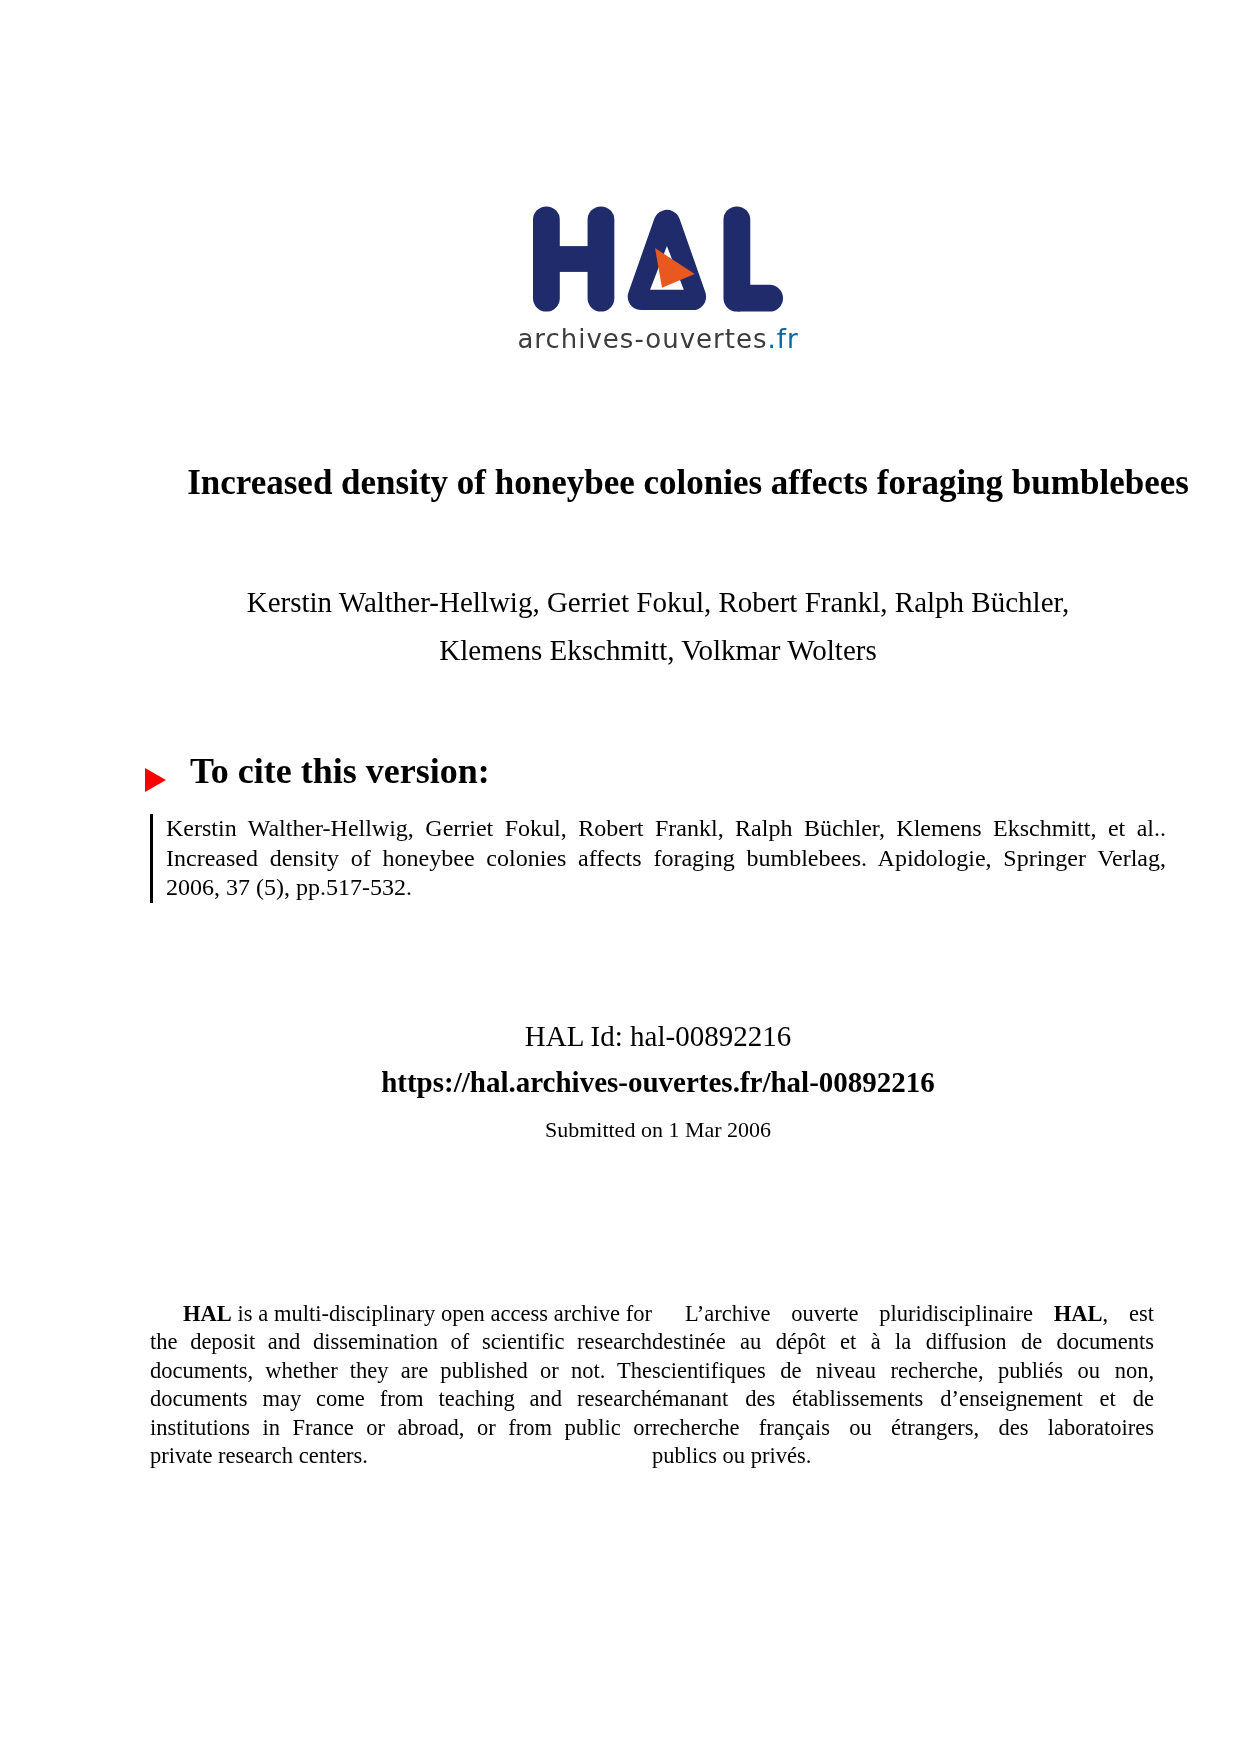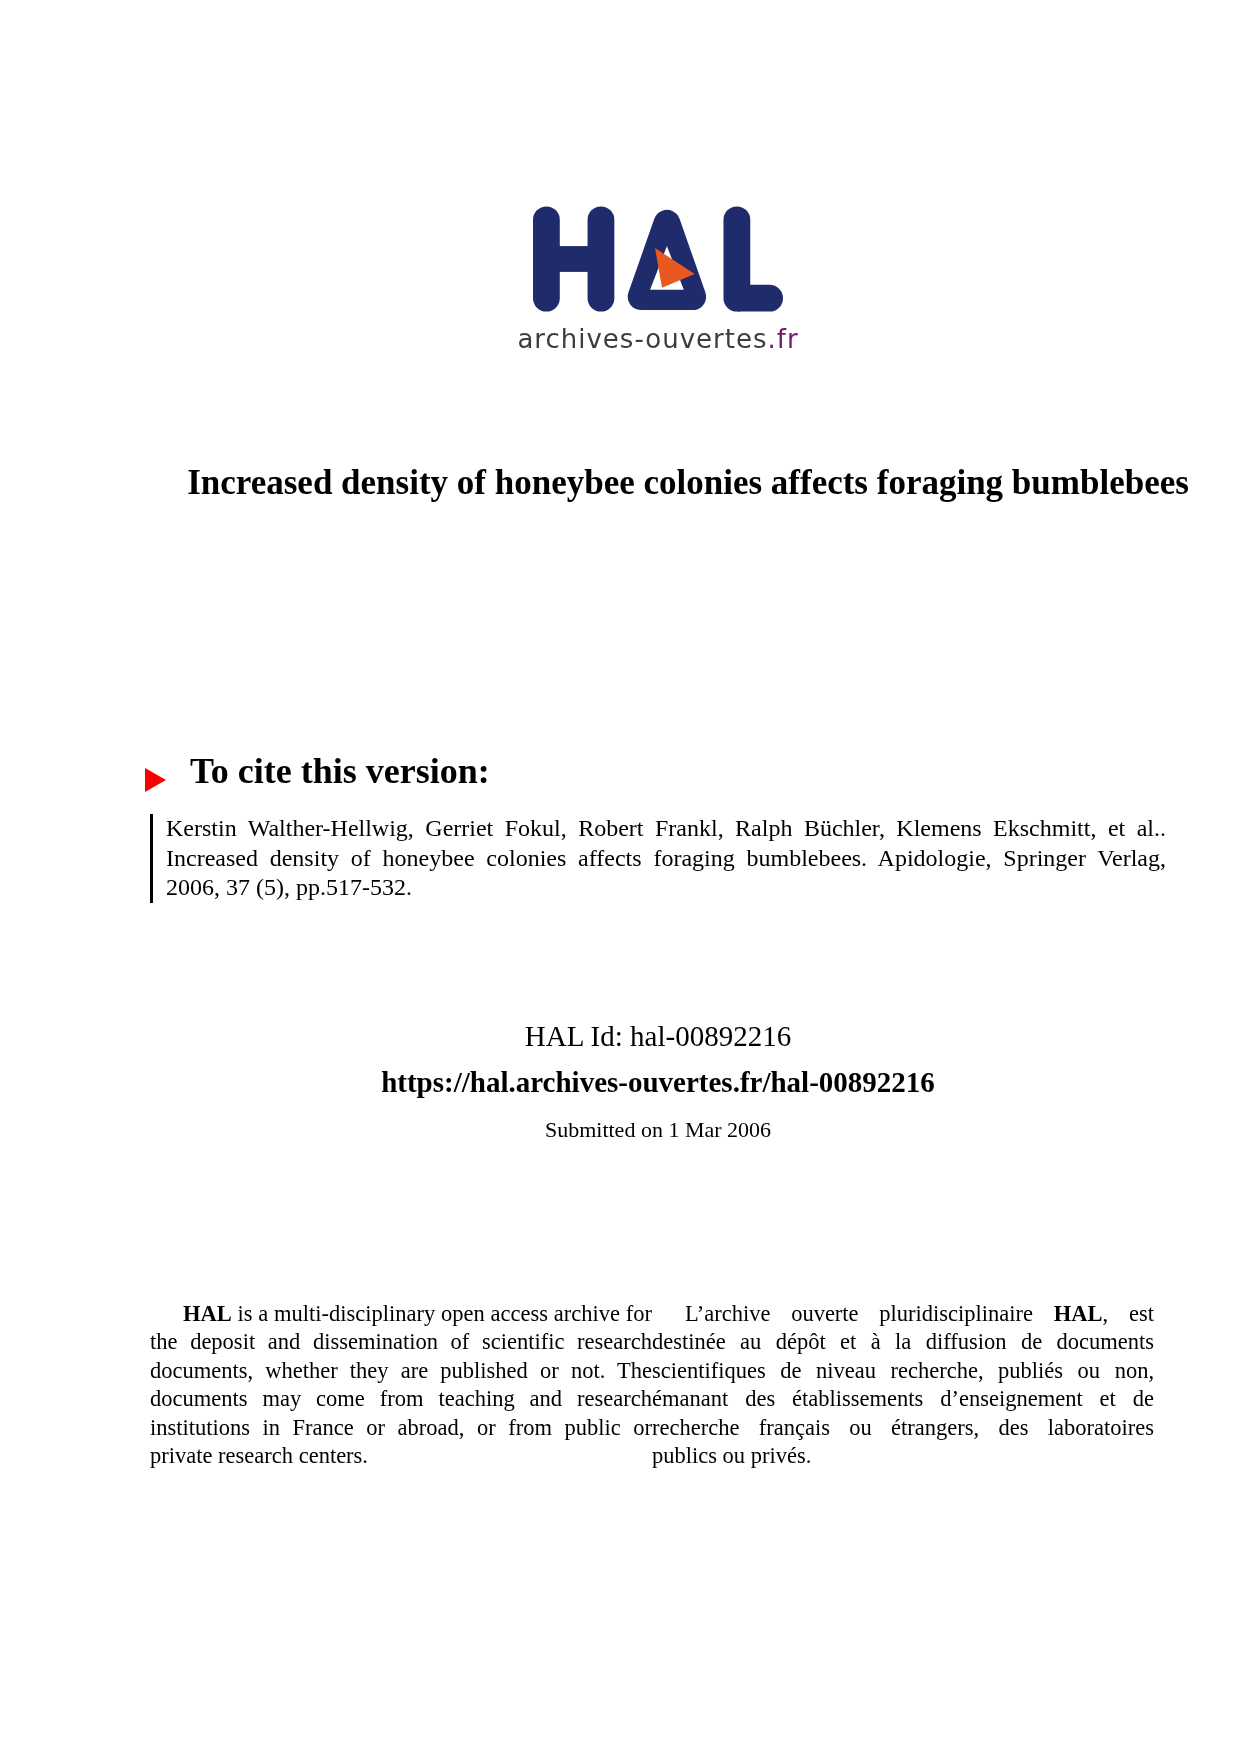--- a/index.html
+++ b/index.html
@@ -16,21 +16,21 @@
 
   
   .logo-wrap{top:206px;}
   .logo-sub{
     margin-top:8px;
     font-family:"DejaVu Sans", sans-serif;
     font-size:26px;
     letter-spacing:1px;
     color:#3d3d3d;
   }
-  .logo-sub .tld{color:#701a75;}
+  .logo-sub .tld{color:#0369a1;}
 
   
   .title{
     top:460px;
     font-size:35px;
     font-weight:bold;
     line-height:46px;
     margin:0;
     padding:0 30px;
   }
@@ -89,20 +89,24 @@
         <rect x="196" y="79" width="56" height="27" rx="13.5"></rect>
       </g>
       <path d="M135,40 L152,84 L118,84 Z" fill="#ffffff"></path>
       <polygon points="123,42 163,68 130,82" fill="#e9581f"></polygon>
     </svg>
     <div class="logo-sub"><span>archives-ouvertes</span><span class="tld">.fr</span></div>
   </div>
 
   <h1 class="abs centered title">Increased density of honeybee colonies affects foraging bumblebees</h1>
 
+  <div class="abs centered authors">
+    <div>Kerstin Walther-Hellwig, Gerriet Fokul, Robert Frankl, Ralph Büchler,</div>
+    <div>Klemens Ekschmitt, Volkmar Wolters</div>
+  </div>
 
   <div class="abs cite-head">
     <svg width="21" height="24" viewBox="0 0 21 24">
       <polygon points="0,0 21,12 0,24" fill="#fa0000"></polygon>
     </svg>
     <span>To cite this version:</span>
   </div>
 
   <div class="abs cite-box">Kerstin Walther-Hellwig, Gerriet Fokul, Robert Frankl, Ralph Büchler, Klemens Ekschmitt, et al.. Increased density of honeybee colonies affects foraging bumblebees. Apidologie, Springer Verlag, 2006, 37 (5), pp.517-532.</div>
 

